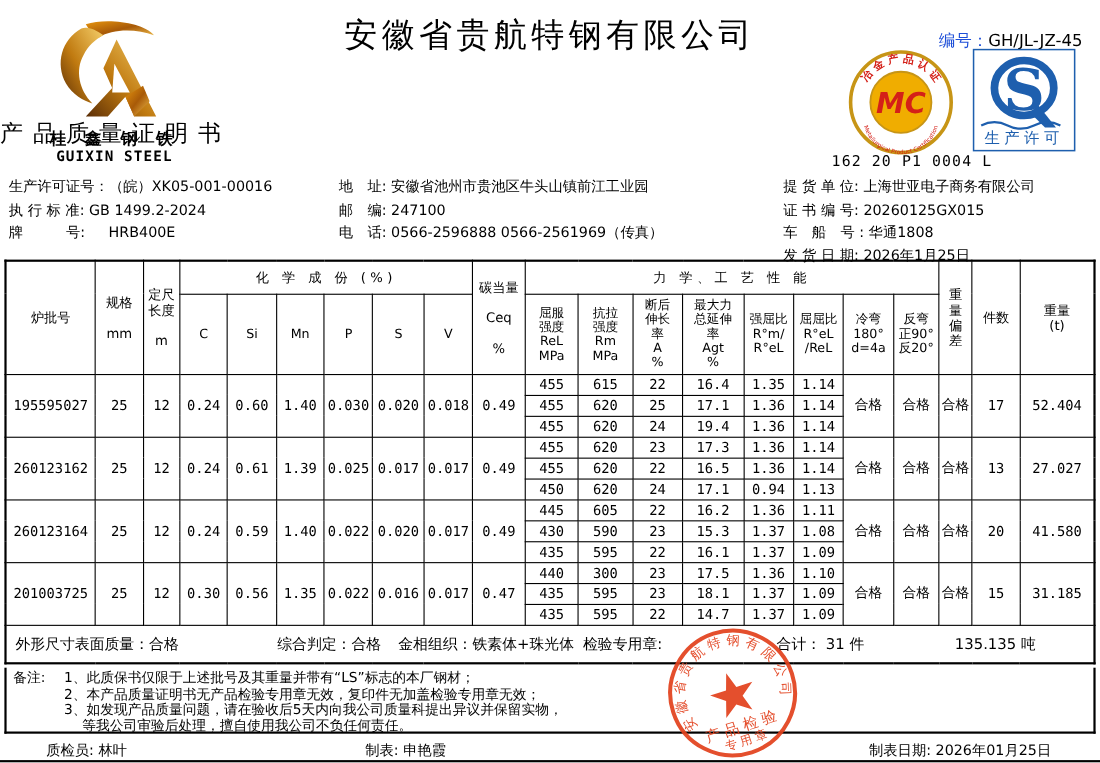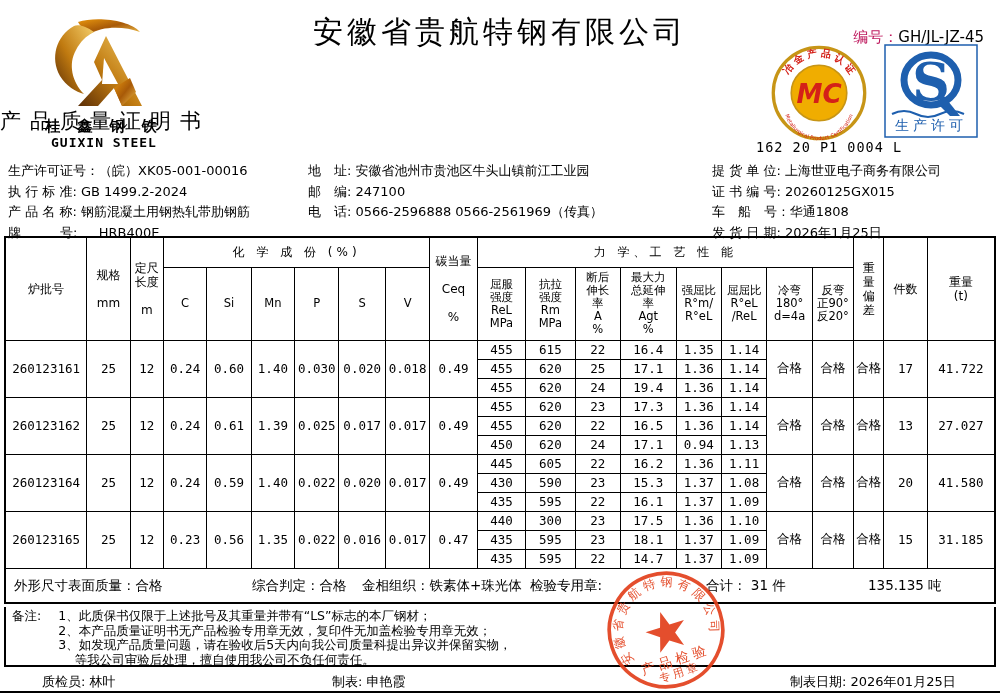--- a/index.html
+++ b/index.html
@@ -14,21 +14,21 @@
   .logo-en { font-size: 13px; font-weight: bold; font-family: "DejaVu Sans Mono", monospace; letter-spacing: 1px; }
   .company-title {
     position: absolute; left: 0; top: 12px; width: 100%; text-align: center;
     font-size: 30px; letter-spacing: 4px; font-family: "DejaVu Serif", "Liberation Serif", serif;
   }
   .doc-title {
     position: absolute; left: 0; top: 107px; width: 100%; text-align: left;
     font-size: 21px; letter-spacing: 9px; font-family: Liberation Serif, serif;
   }
   .cert-no { position: absolute; right: 16px; top: 28px; font-size: 15px; }
-  .cert-no .lbl { color: #be185d; }
+  .cert-no .lbl { color: #1d4ed8; }
   .mc-badge { position: absolute; left: 770px; top: 44px; }
   .mc-code { position: absolute; left: 756px; top: 139px; font-size: 13.5px; font-family: "DejaVu Sans Mono", monospace; letter-spacing: 1px; }
   .qs-badge { position: absolute; left: 884px; top: 44px; }
   
   .info-col { position: absolute; top: 161px; font-size: 13px; line-height: 20.5px; white-space: nowrap; }
   .info-left { left: 8px; }
   .info-mid { left: 308px; }
   .info-right { left: 712px; }
   
   table.cert { border-collapse: collapse; table-layout: fixed; width: 992px; margin: 0 0 0 4px; position: absolute; top: 236px; left: 0; }
@@ -132,21 +132,20 @@
       <path d="M60 52 L76 72 L66 72 L52 58 Z" fill="#1e5fae"></path>
       <text x="47" y="56" font-size="52" font-weight="bold" fill="#1e5fae" text-anchor="middle" font-family="'DejaVu Serif', serif">S</text>
       <path d="M8 70 Q 20 64 32 70 T 56 70 T 80 70" fill="none" stroke="#1e5fae" stroke-width="2"></path>
       <text x="47" y="86" font-size="14" fill="#1e5fae" letter-spacing="4" text-anchor="middle">生产许可</text>
     </svg>
   </div>
 
   <div class="info-col info-left">
     <div><span>生产许可证号：</span><span>（皖）XK05-001-00016</span></div>
     <div><span>执 行 标 准:</span> <span>GB 1499.2-2024</span></div>
-    <div><span>产 品 名 称:</span> <span>钢筋混凝土用钢热轧带肋钢筋</span></div>
     <div><span>牌　　　号:</span> <span>　 HRB400E</span></div>
   </div>
   <div class="info-col info-mid">
     <div><span>地　址:</span> <span>安徽省池州市贵池区牛头山镇前江工业园</span></div>
     <div><span>邮　编:</span> <span>247100</span></div>
     <div><span>电　话:</span> <span>0566-2596888  0566-2561969（传真）</span></div>
   </div>
   <div class="info-col info-right">
     <div><span>提 货 单 位:</span> <span>上海世亚电子商务有限公司</span></div>
     <div><span>证 书 编 号:</span> <span>20260125GX015</span></div>
@@ -237,41 +236,41 @@
         <th>冷弯
 180°
 d=4a</th>
         <th>反弯
 正90°
 反20°</th>
       </tr>
     </thead>
     <tbody id="table-body">
         <tr>
-          <td rowspan="3">260123161</td>
+          <td rowspan="3">195595027</td>
           <td rowspan="3">25</td>
           <td rowspan="3">12</td>
           <td rowspan="3">0.24</td>
           <td rowspan="3">0.60</td>
           <td rowspan="3">1.40</td>
           <td rowspan="3">0.030</td>
           <td rowspan="3">0.020</td>
           <td rowspan="3">0.018</td>
           <td rowspan="3">0.49</td>
           <td>455</td>
           <td>615</td>
           <td>22</td>
           <td>16.4</td>
           <td>1.35</td>
           <td>1.14</td>
           <td rowspan="3" class="cjk">合格</td>
           <td rowspan="3" class="cjk">合格</td>
           <td rowspan="3" class="cjk">合格</td>
           <td rowspan="3">17</td>
-          <td rowspan="3">41.722</td>
+          <td rowspan="3">52.404</td>
         </tr>
         <tr>
           <td>455</td>
           <td>620</td>
           <td>25</td>
           <td>17.1</td>
           <td>1.36</td>
           <td>1.14</td>
         </tr>
         <tr>
@@ -354,24 +353,24 @@
         </tr>
         <tr>
           <td>435</td>
           <td>595</td>
           <td>22</td>
           <td>16.1</td>
           <td>1.37</td>
           <td>1.09</td>
         </tr>
         <tr>
-          <td rowspan="3">260123165</td>
+          <td rowspan="3">201003725</td>
           <td rowspan="3">25</td>
           <td rowspan="3">12</td>
-          <td rowspan="3">0.23</td>
+          <td rowspan="3">0.30</td>
           <td rowspan="3">0.56</td>
           <td rowspan="3">1.35</td>
           <td rowspan="3">0.022</td>
           <td rowspan="3">0.016</td>
           <td rowspan="3">0.017</td>
           <td rowspan="3">0.47</td>
           <td>440</td>
           <td>300</td>
           <td>23</td>
           <td>17.5</td>

